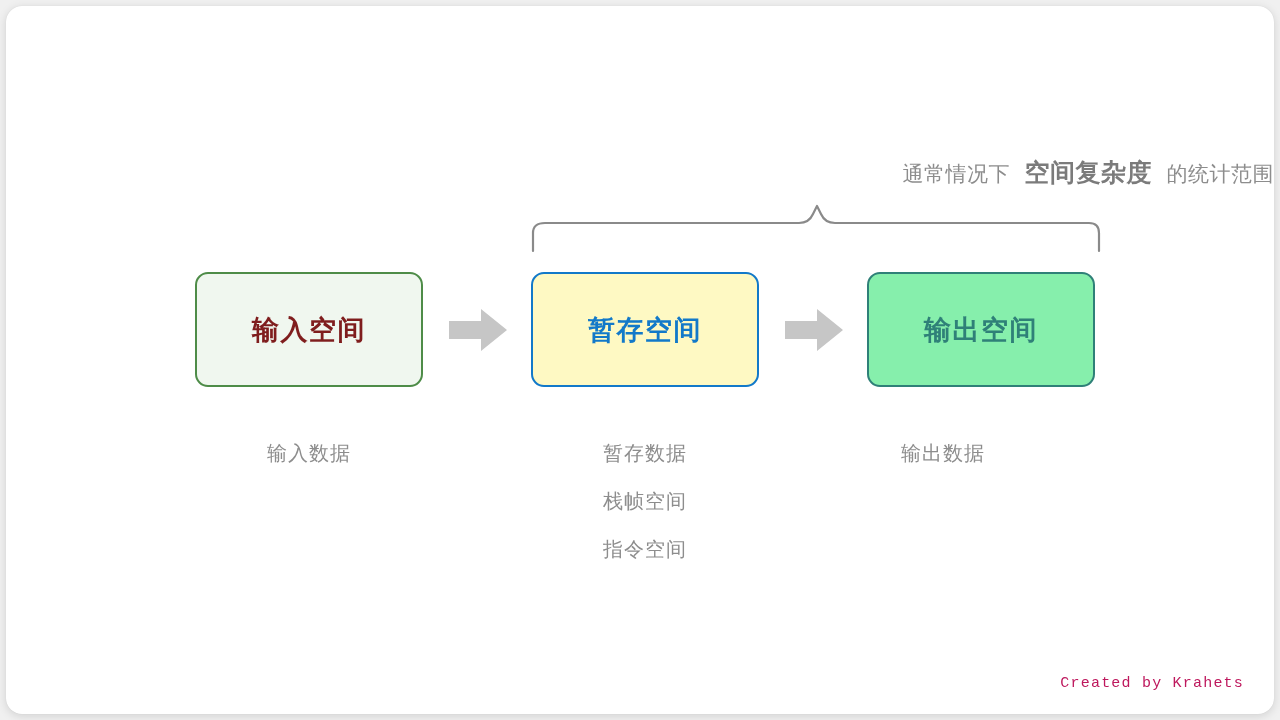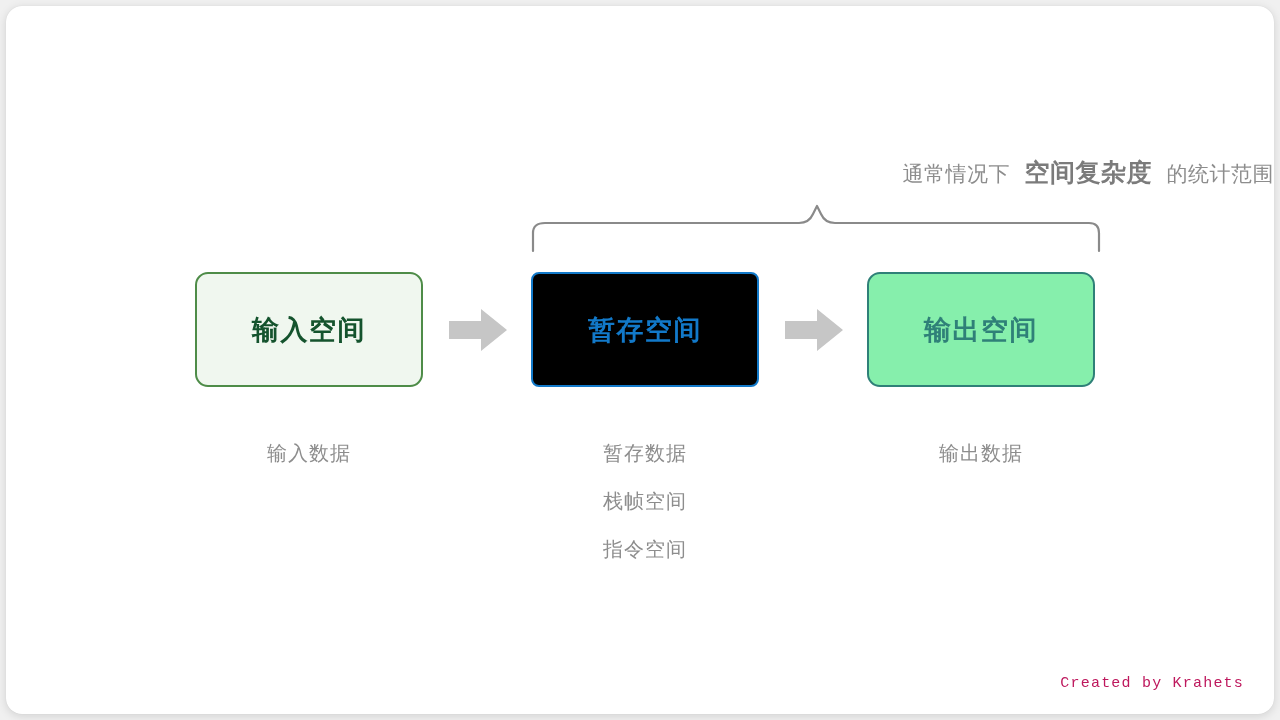--- a/index.html
+++ b/index.html
@@ -79,27 +79,26 @@
   .box .box-label {
     font-size: 27px;
     font-weight: 700;
     letter-spacing: 1.5px;
   }
   #box-input {
     left: 189px;
     background: #f0f7ef;
     border-color: #4e8c48;
   }
-  #box-input .box-label { color: #14532d; }
+  #box-input .box-label { color: #7f1d1d; }
 
   #box-temp {
     left: 525px;
-    background: #000000;
+    background: #fef9c3;
     border-color: #1279c9;
-    border-radius: 8px;
   }
   #box-temp .box-label { color: #1279c9; }
 
   #box-output {
     left: 861px;
     background: #86efac;
     border-color: #2f8078;
   }
   #box-output .box-label { color: #2f8078; }
 
@@ -122,21 +121,21 @@
   }
   .caption-col .caption-line {
     font-size: 20px;
     color: #8d8d8d;
     line-height: 48px;
     letter-spacing: 1px;
     white-space: nowrap;
   }
   #caption-input  { left: 189px; }
   #caption-temp   { left: 525px; }
-  #caption-output { left: 861px; }
+  #caption-output { left: 823px; }
 
   
   #footer-credit {
     position: absolute;
     right: 30px;
     bottom: 22px;
     font-family: "Liberation Mono", "DejaVu Sans Mono", monospace;
     font-size: 15px;
     letter-spacing: 1.2px;
     color: #be185d;

